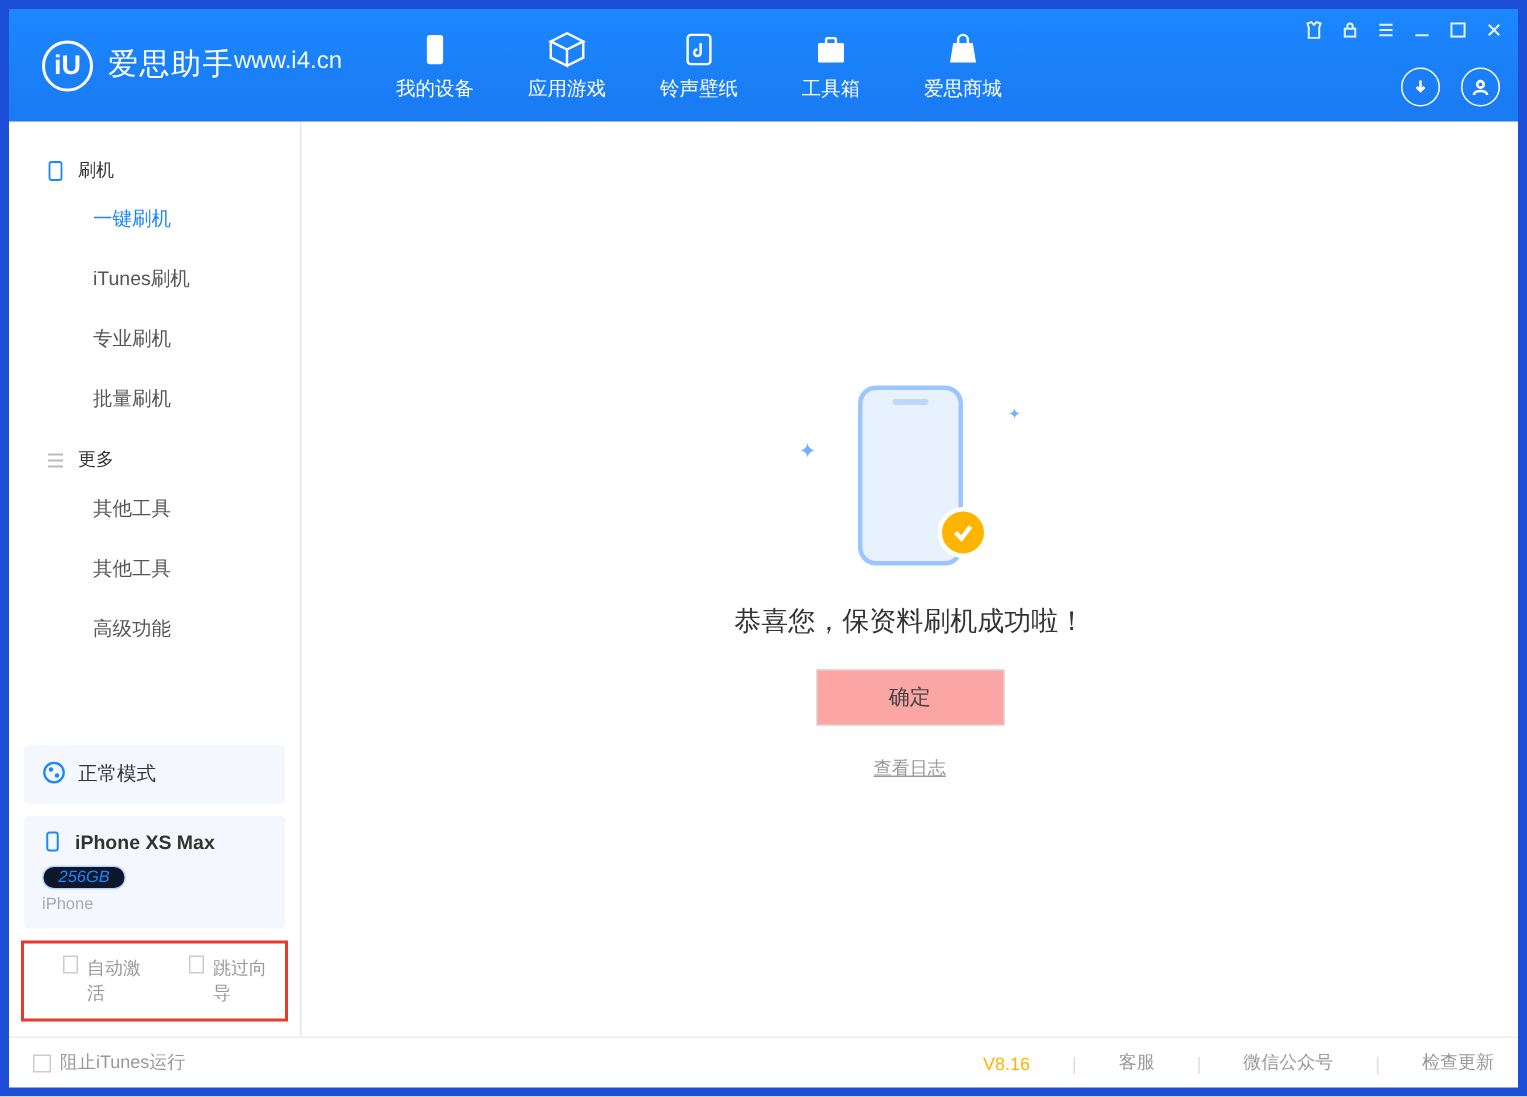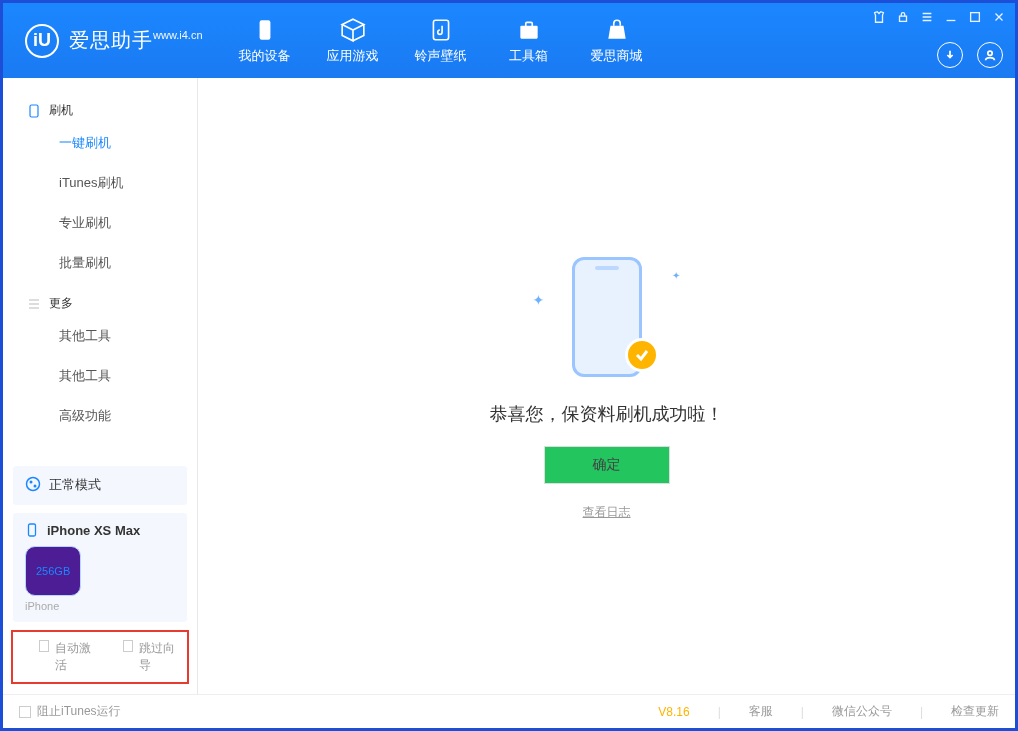--- a/index.html
+++ b/index.html
@@ -1,23 +1,23 @@
 <!DOCTYPE html>
 <html><head>
 <meta charset="utf-8">
 <style>
 * { margin: 0; padding: 0; box-sizing: border-box; font-family: "Microsoft YaHei", Arial, sans-serif; }
 body { background: #fff; }
-.window { width: 1018px; height: 731px; border: 3px solid #1d4ed8; display: flex; flex-direction: column; }
+.window { width: 1018px; height: 731px; border: 6px solid #1d4ed8; display: flex; flex-direction: column; }
 .header { height: 75px; background: linear-gradient(to bottom, #1b87ff, #1a7af2); display: flex; align-items: center; color: #fff; position: relative; }
 .logo-area { display: flex; align-items: center; padding: 0 18px 0 22px; gap: 10px; }
 .logo-circle { width: 34px; height: 34px; border: 2.5px solid #fff; border-radius: 50%; display: flex; align-items: center; justify-content: center; font-weight: bold; font-size: 18px; }
 .logo-text { display: flex; flex-direction: row; line-height: 1.15; }
 .logo-text .title { font-size: 20px; font-weight: 500; letter-spacing: 1px; }
-.logo-text .sub { font-size: 11px; opacity: 0.95; }
+.logo-text .sub { font-size: 16px; opacity: 0.95; }
 .tabs { display: flex; height: 100%; }
 .tab { width: 88px; display: flex; flex-direction: column; align-items: center; justify-content: center; gap: 4px; font-size: 13px; cursor: pointer; }
 .tab.active { background: rgba(255,255,255,0.18); }
 .tab .ticon { width: 26px; height: 26px; display: flex; align-items: center; justify-content: center; }
 .tab .ticon svg { width: 26px; height: 26px; }
 .winctrl { position: absolute; right: 8px; top: 6px; display: flex; gap: 8px; }
 .winctrl .wbtn { width: 16px; height: 16px; display: flex; align-items: center; justify-content: center; cursor: pointer; opacity: 0.9; }
 .winctrl .wbtn svg { width: 14px; height: 14px; stroke: #fff; fill: none; stroke-width: 1.5; }
 .hdr-right { position: absolute; right: 12px; bottom: 10px; display: flex; gap: 14px; }
 .hdr-right .rbtn { width: 26px; height: 26px; border: 1.8px solid #fff; border-radius: 50%; display: flex; align-items: center; justify-content: center; cursor: pointer; }
@@ -25,35 +25,35 @@
 .body { flex: 1; display: flex; min-height: 0; }
 .sidebar { width: 195px; border-right: 1px solid #e8e8e8; display: flex; flex-direction: column; font-size: 13px; color: #444; }
 .side-scroll { flex: 1; overflow: auto; padding-top: 12px; }
 .side-group { padding: 12px 0 4px 24px; display: flex; align-items: center; gap: 8px; color: #333; font-size: 12px; }
 .side-group .gicon { width: 14px; height: 14px; display: inline-flex; }
 .side-item { padding: 11px 0 11px 56px; cursor: pointer; color: #555; }
 .side-item.active { color: #1b87ff; }
 .side-bottom { padding: 10px; display: flex; flex-direction: column; gap: 8px; }
 .card { background: #f4f8fe; border-radius: 3px; padding: 10px 12px; }
 .card .row1 { display: flex; gap: 8px; font-size: 13px; color: #333; }
-.card .storage { display: inline-block; margin-top: 6px; padding: 18px 10px; border: 1px solid #b7d5ff; color: #1b87ff; border-radius: 10px; font-size: 11px; background: #4c1d95; }
+.card .storage { display: inline-block; margin-top: 6px; padding: 1px 10px; border: 1px solid #b7d5ff; color: #1b87ff; border-radius: 10px; font-size: 11px; background: #0f172a; font-style: italic; }
 .card .dtype { margin-top: 4px; color: #aaa; font-size: 11px; }
 .opts { border: 2px solid #e63b2e; padding: 8px 10px; display: flex; gap: 14px; align-items: center; margin: 0 -2px; }
 .opts label { display: flex; gap: 6px; color: #999; font-size: 12px; cursor: pointer; padding-left: 16px; }
 .opts .cb { width: 12px; height: 12px; border: 1px solid #ccc; background: #fff; display: inline-block; }
 .main { flex: 1; display: flex; flex-direction: column; align-items: center; justify-content: center; gap: 20px; }
 .phone-illus { position: relative; width: 160px; height: 130px; display: flex; align-items: center; justify-content: center; }
 .phone { width: 70px; height: 120px; border: 3px solid #9bc5ff; border-radius: 12px; background: #e8f2ff; position: relative; }
 .phone::before { content: ""; position: absolute; top: 6px; left: 50%; transform: translateX(-50%); width: 24px; height: 4px; background: #bcd8ff; border-radius: 2px; }
 .check-badge { position: absolute; right: 28px; bottom: 10px; width: 34px; height: 34px; background: #ffb400; border-radius: 50%; display: flex; align-items: center; justify-content: center; border: 3px solid #fff; }
 .check-badge svg { width: 16px; height: 16px; stroke: #fff; stroke-width: 3; fill: none; }
 .sparkle { position: absolute; color: #6fb1ff; font-size: 14px; }
 .s1 { left: 6px; top: 40px; } .s2 { right: 6px; top: 18px; font-size: 10px; }
 .msg { font-size: 18px; color: #333; }
-.ok-btn { border: 1px solid #ddd; background: #22c55e; padding: 9px 48px; font-size: 14px; color: #444; cursor: pointer; }
+.ok-btn { border: 1px solid #ddd; background: #fca5a5; padding: 9px 48px; font-size: 14px; color: #444; cursor: pointer; }
 .log-link { font-size: 12px; color: #999; cursor: pointer; text-decoration: underline; }
 .footer { height: 34px; border-top: 1px solid #eee; display: flex; align-items: center; padding: 0 16px; font-size: 12px; color: #999; }
 .footer .fl { display: flex; align-items: center; gap: 6px; justify-content: space-between; }
 .footer .cb { width: 12px; height: 12px; border: 1px solid #ccc; display: inline-block; }
 .footer .fr { margin-left: auto; display: flex; align-items: center; gap: 28px; }
 .footer .fr .sep { color: #ddd; }
 .footer .fr a { color: #999; cursor: pointer; }
 .ver { color: #ffb400; }
 </style>
 </head>

